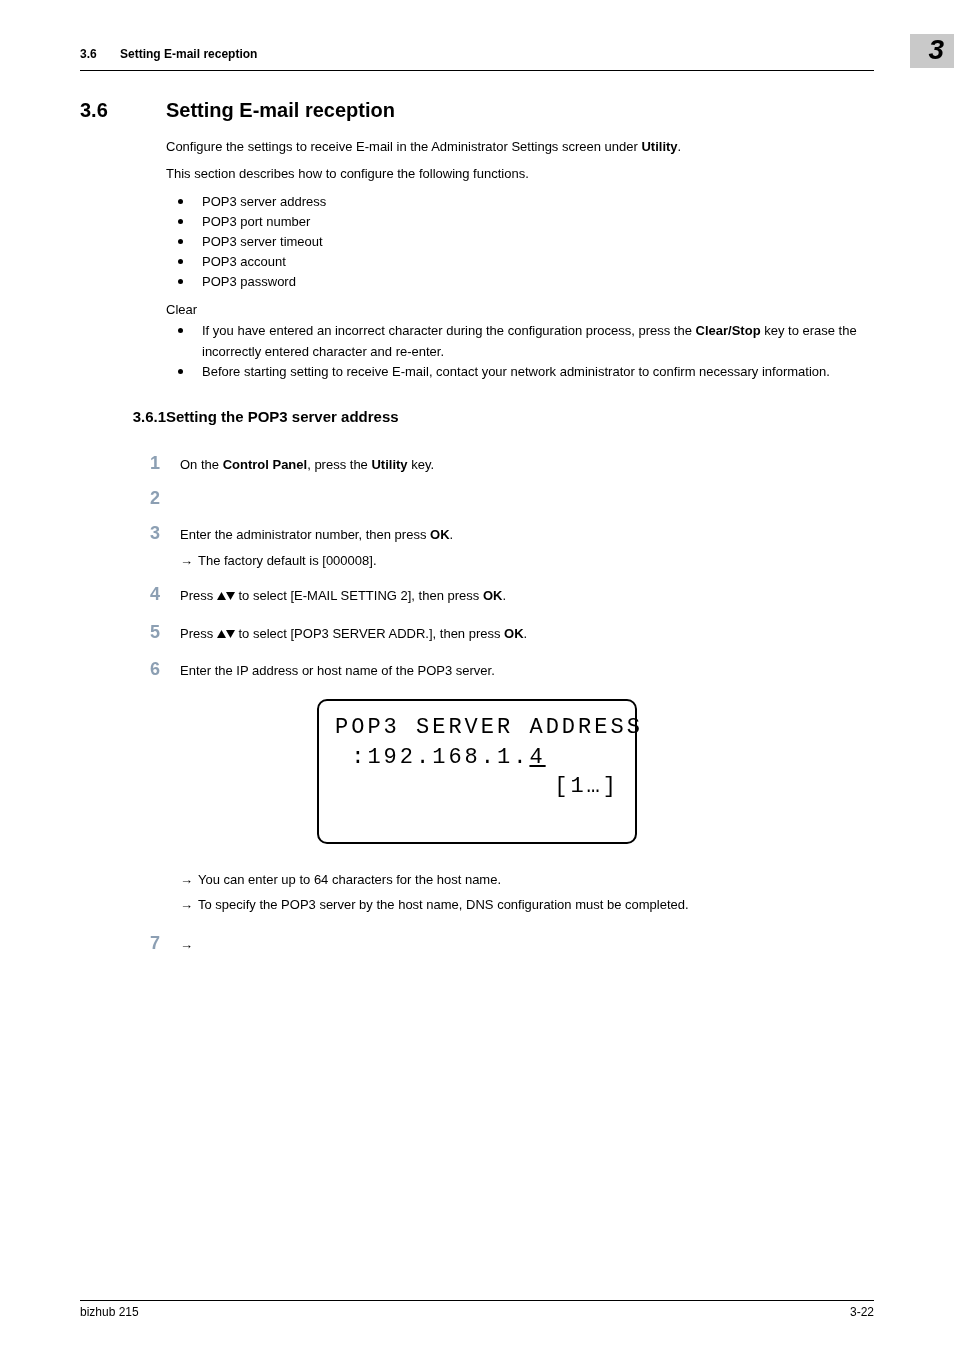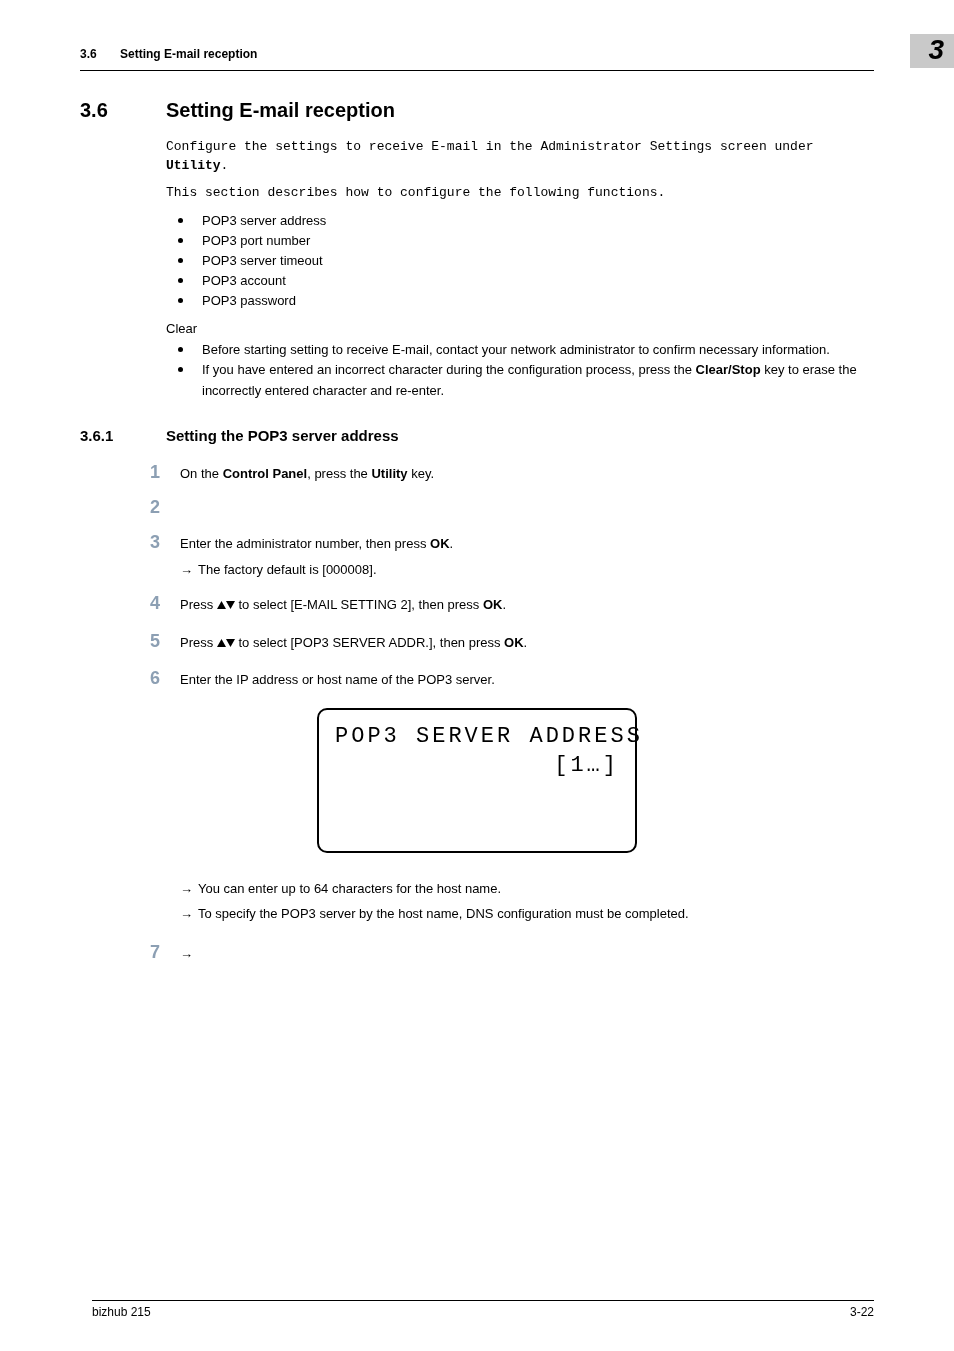--- a/index.html
+++ b/index.html
@@ -53,21 +53,20 @@
       font-size: 20px;
       font-weight: bold;
     }
     .content-indent {
       margin-left: 86px;
     }
     .para {
       font-size: 13px;
       line-height: 1.45;
       margin-bottom: 8px;
-      font-family: Liberation Mono, monospace;
     }
     .ul {
       list-style: none;
       margin-bottom: 10px;
     }
     .ul li {
       font-size: 13px;
       line-height: 1.55;
       position: relative;
       padding-left: 36px;
@@ -83,21 +82,22 @@
       border-radius: 50%;
     }
     .tips-label {
       font-size: 13px;
       margin-bottom: 4px;
     }
     .h2-row {
       display: flex;
       align-items: baseline;
       margin-top: 26px;
-      margin-bottom: 18px;
+      margin-bottom: 28px;
+      text-align: right;
     }
     .h2-num {
       font-size: 15px;
       font-weight: bold;
       width: 86px;
     }
     .h2-title {
       font-size: 15px;
       font-weight: bold;
     }
@@ -153,21 +153,20 @@
     .footer {
       position: absolute;
       left: 80px;
       right: 80px;
       bottom: 32px;
       border-top: 1px solid #000;
       display: flex;
       justify-content: space-between;
       font-size: 12px;
       padding-top: 4px;
-      margin-left: 12px;
     }
   </style>
 </head>
 <body>
 
 <div class="page">
 
   <div class="header-row">
     <div class="header-left">
       <span class="sec-num">3.6</span>
@@ -190,24 +189,24 @@
     <ul class="ul">
       <li>POP3 server address</li>
       <li>POP3 port number</li>
       <li>POP3 server timeout</li>
       <li>POP3 account</li>
       <li>POP3 password</li>
     </ul>
 
     <p class="tips-label">Clear</p>
     <ul class="ul">
-      <li>Before starting setting to receive E-mail, contact your network administrator to confirm necessary information.</li>
       <li>
         <span>If you have entered an incorrect character during the configuration process, press the </span><b>Clear/Stop</b><span> key to erase the incorrectly entered character and re-enter.</span>
       </li>
+      <li>Before starting setting to receive E-mail, contact your network administrator to confirm necessary information.</li>
     </ul>
   </div>
 
   <div class="h2-row">
     <div class="h2-num">3.6.1</div>
     <div class="h2-title">Setting the POP3 server address</div>
   </div>
 
   <div class="step">
     <div class="step-num">1</div>
@@ -255,20 +254,21 @@
 
   <div class="step" style="margin-bottom:6px;">
     <div class="step-num">6</div>
     <div class="step-body">
       <span>Enter the IP address or host name of the POP3 server.</span>
     </div>
   </div>
 
   <div class="lcd">
     <div class="line1">POP3 SERVER ADDRESS</div>
+    <div class="line2"><span> :192.168.1.</span><span class="cursor">4</span></div>
     <div class="line3">[1…]</div>
   </div>
 
   <div class="step" style="margin-bottom:14px;">
     <div class="step-num"></div>
     <div class="step-body">
       <span class="sub-arrow">
         <span class="arr">→</span>
         <span>You can enter up to 64 characters for the host name.</span>
       </span>

